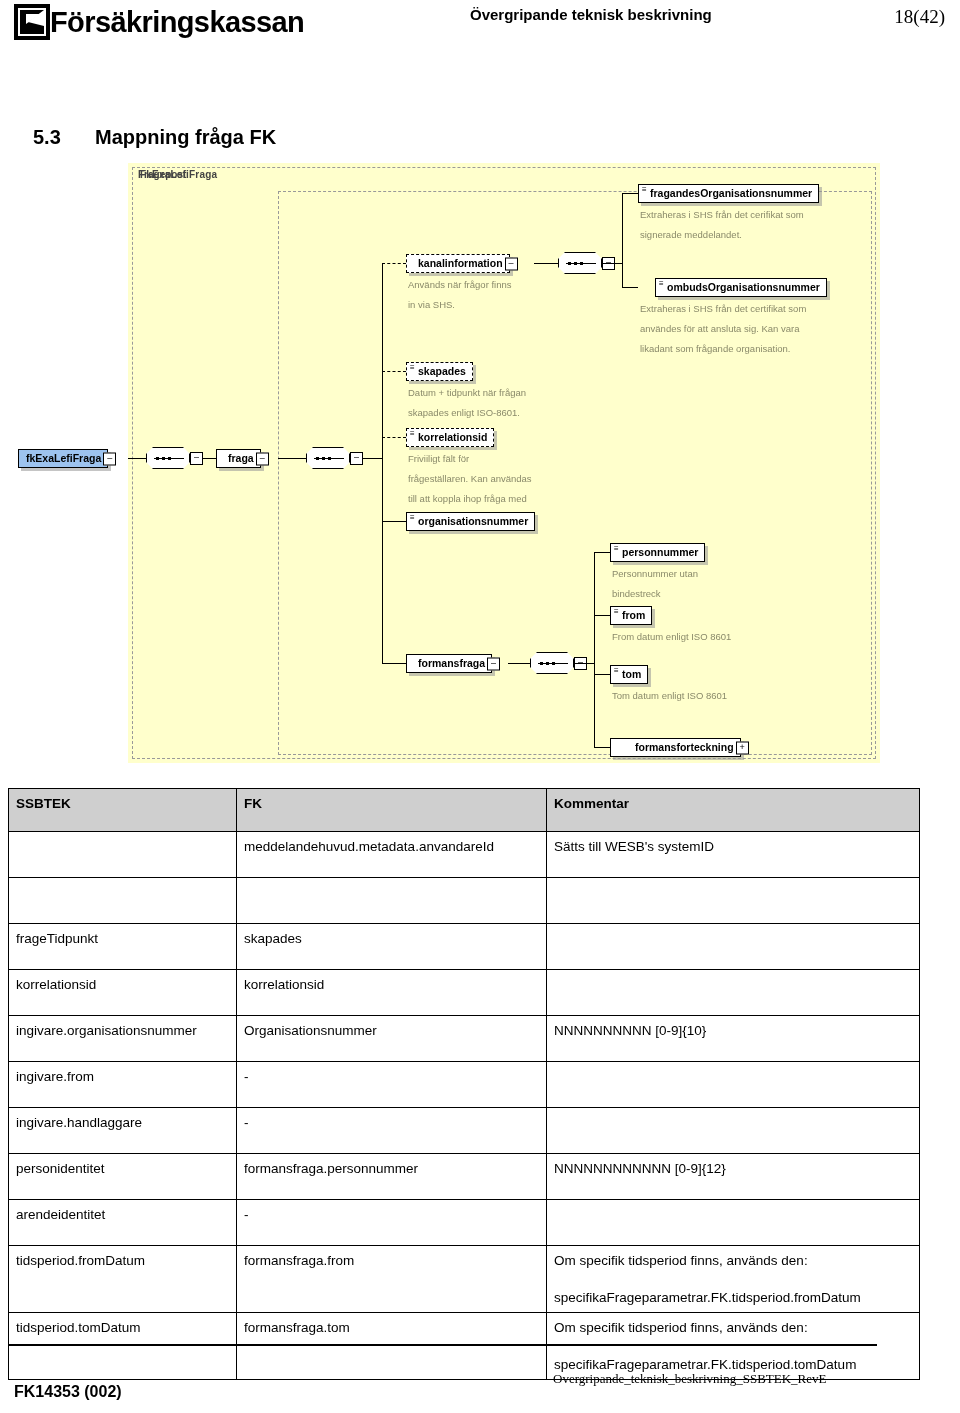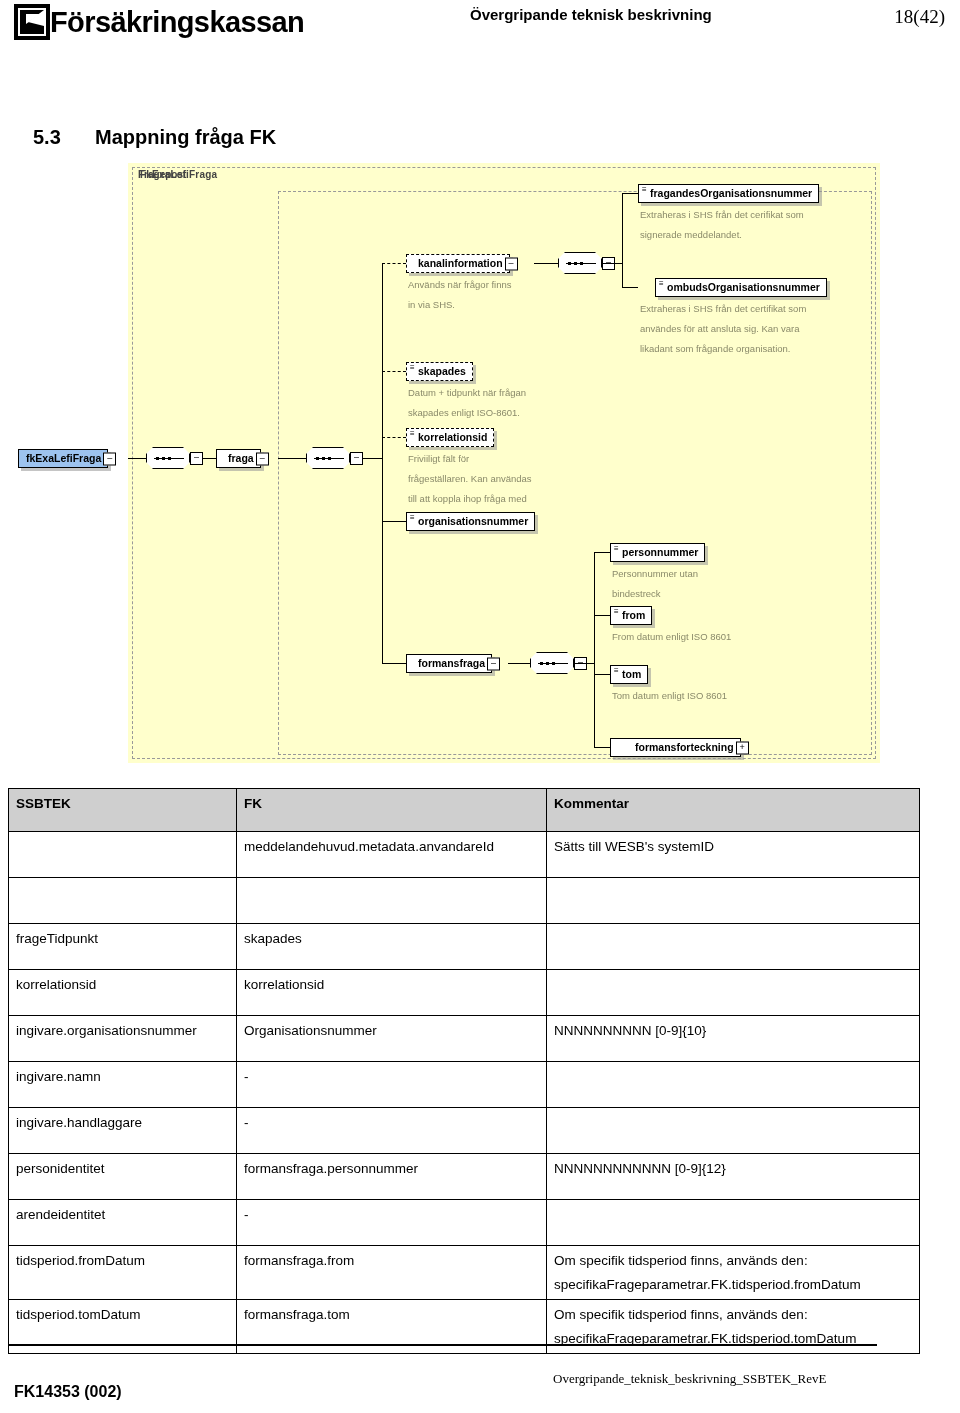--- a/index.html
+++ b/index.html
@@ -71,21 +71,21 @@
   
   .map-table{position:absolute;left:8px;top:788px;width:869px;border-collapse:collapse;
              table-layout:fixed;}
   .map-table th,.map-table td{border:1.4px solid #000;padding:6px 6px 6px 7px;
              font-size:13.5px;vertical-align:top;line-height:17px;}
   .map-table th{background:#cfcfcf;font-weight:bold;text-align:left;height:30px;}
   .map-table td{height:33px;}
   .map-table .c1{width:214px;}
   .map-table .c2{width:296px;}
   .map-table .c3{width:359px;}
-  .cmt2{margin-top:7px;}
+  .cmt2{margin-top:20px;}
 
   
   .footer-rule{position:absolute;left:8px;top:1344px;width:869px;height:2px;background:#000;}
   .footer-left{position:absolute;left:14px;top:1383px;font-size:16px;font-weight:bold;}
   .footer-right{position:absolute;left:553px;top:1371px;font-family:"Liberation Serif",serif;
                 font-size:13px;}
 </style>
 </head>
 <body>
 
@@ -288,21 +288,21 @@
       <td class="c1">korrelationsid</td>
       <td class="c2">korrelationsid</td>
       <td class="c3"></td>
     </tr>
     <tr>
       <td class="c1">ingivare.organisationsnummer</td>
       <td class="c2">Organisationsnummer</td>
       <td class="c3">NNNNNNNNNN   [0-9]{10}</td>
     </tr>
     <tr>
-      <td class="c1">ingivare.namn</td>
+      <td class="c1">ingivare.from</td>
       <td class="c2">-</td>
       <td class="c3"></td>
     </tr>
     <tr>
       <td class="c1">ingivare.handlaggare</td>
       <td class="c2">-</td>
       <td class="c3"></td>
     </tr>
     <tr>
       <td class="c1">personidentitet</td>

